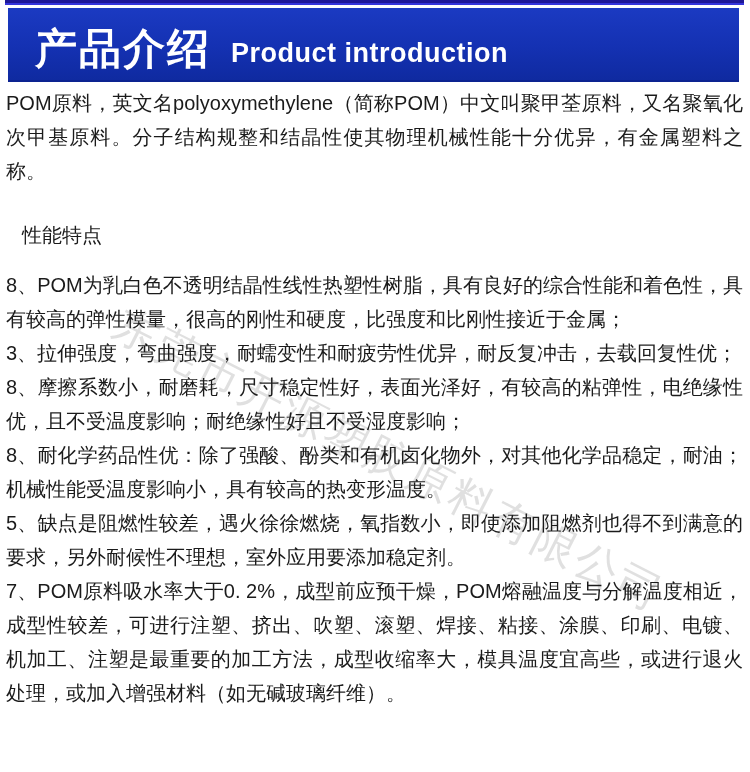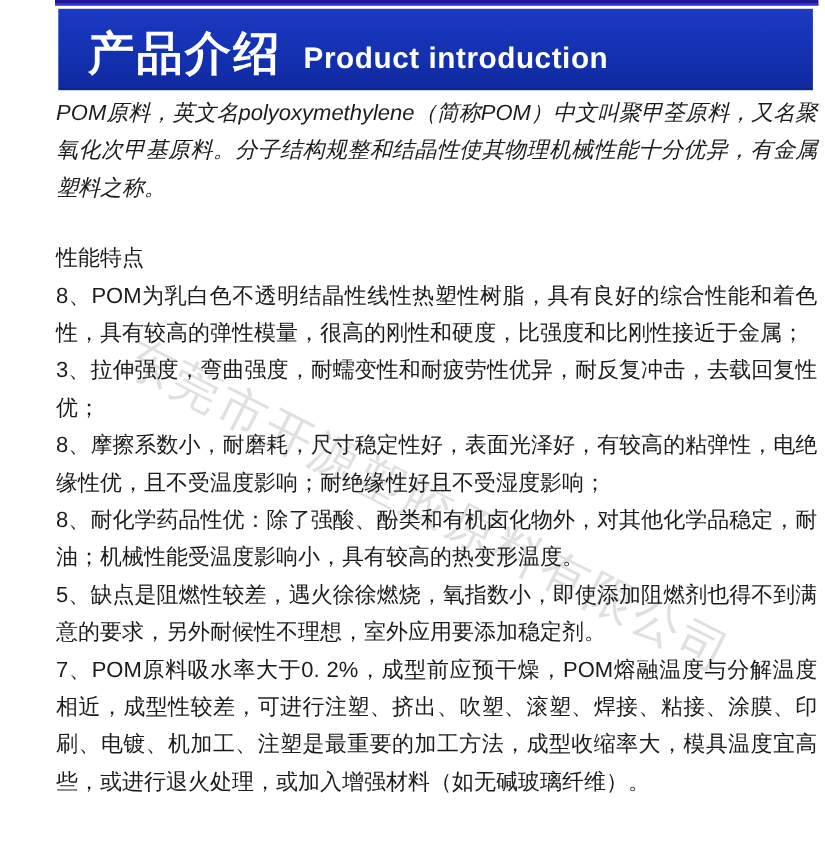--- a/index.html
+++ b/index.html
@@ -5,21 +5,21 @@
   * { box-sizing: border-box; }
   html, body { margin: 0; padding: 0; }
   body {
     width: 750px;
     height: 772px;
     background: #ffffff;
     font-family: "Liberation Sans", "DejaVu Sans", sans-serif;
     position: relative;
     overflow: hidden;
   }
-  .page { position: relative; width: 750px; height: 568px; padding-left: 45px; }
+  .page { position: relative; width: 750px; height: 568px; }
 
   
   .topbar {
     margin: 0 6px 0 5px;
     height: 5px;
     background: #1e1897;
     border-bottom: 2px solid #3434da;
   }
 
   
@@ -51,22 +51,22 @@
   
   .content {
     position: relative;
     padding: 4px 7px 0 6px;
     font-size: 20px;
     line-height: 34px;
     color: #1b1b1b;
     text-align: justify;
     z-index: 1;
   }
-  .intro { margin: 0 0 30px 0; font-style: italic; }
-  .features-heading { margin: 0; font-weight: normal; font-size: 20px; }
+  .intro { margin: 0 0 30px 0; }
+  .features-heading { margin: 16px; font-weight: normal; font-size: 20px; }
   .feature-item { margin: 0; }
 
   
   .watermark {
     position: absolute;
     left: 130px;
     top: 295px;
     transform: rotate(27deg);
     transform-origin: left top;
     font-size: 44px;

